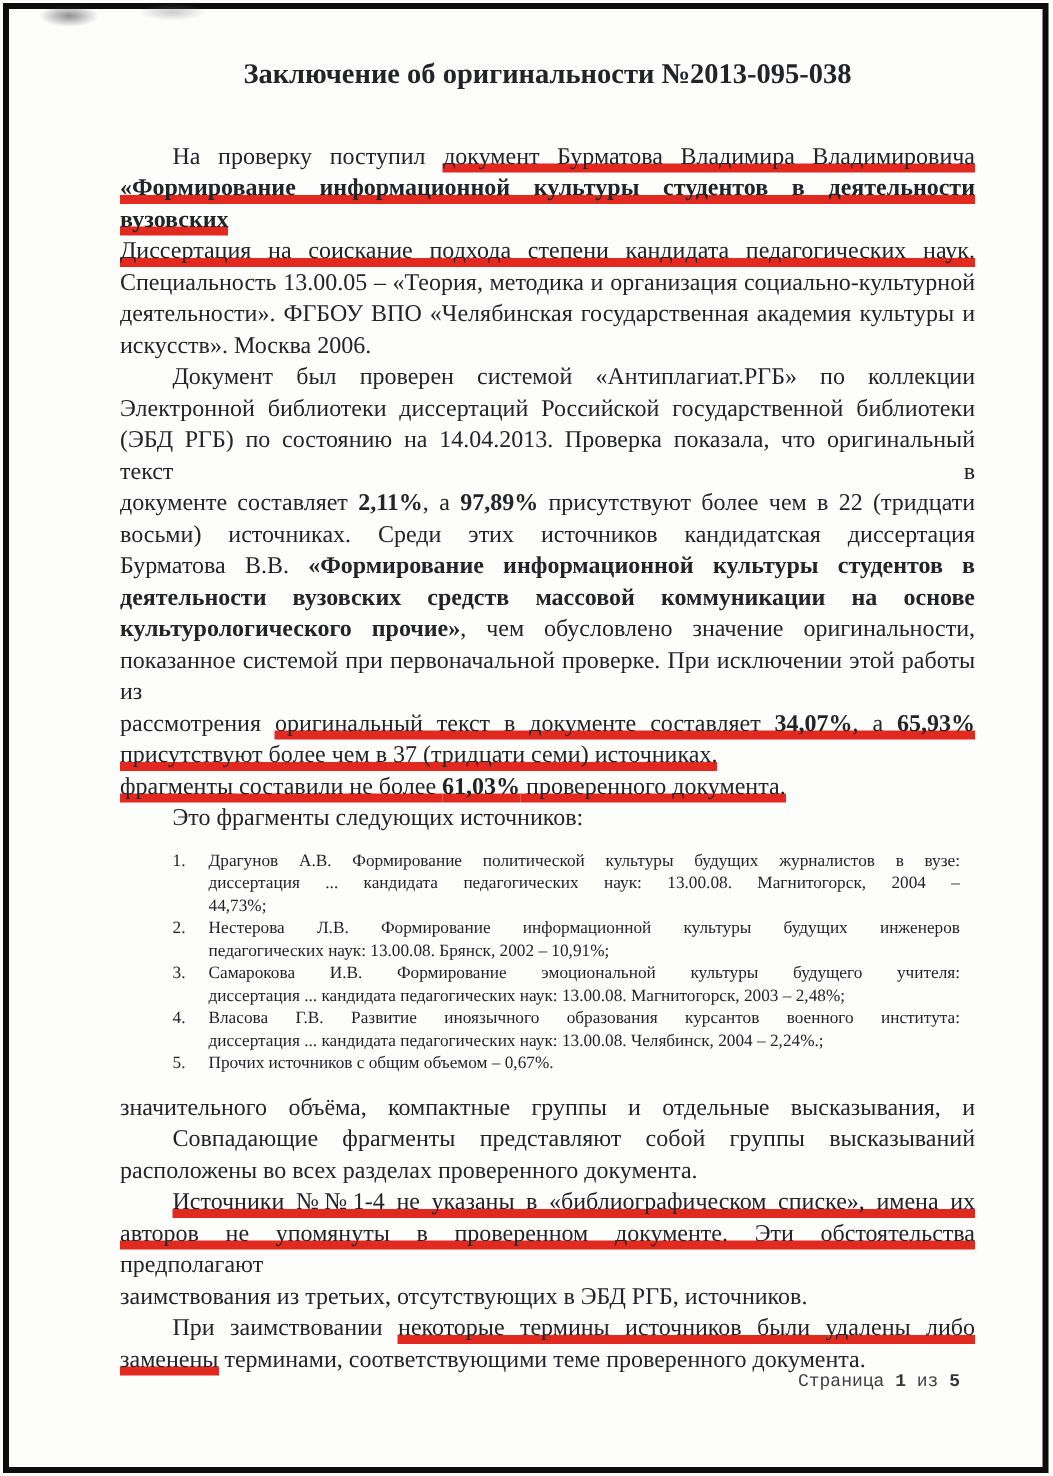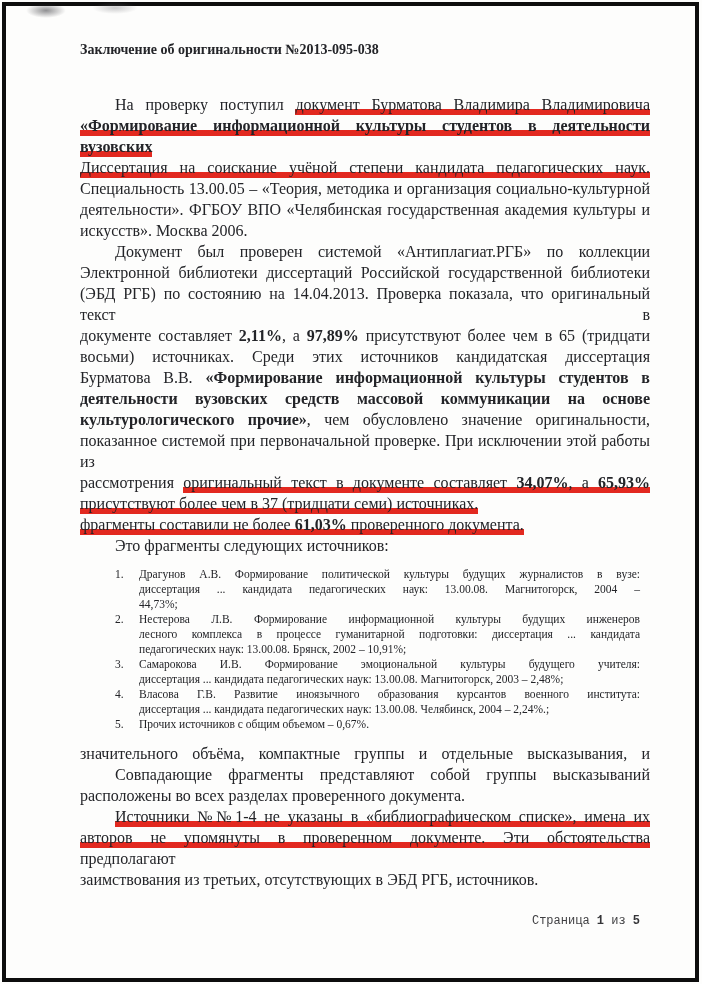--- a/index.html
+++ b/index.html
@@ -4,21 +4,21 @@
 <style>
   html,body{margin:0;padding:0;background:#ffffff;}
   .sheet{position:relative;width:702px;height:984px;background:#fdfdfc;overflow:hidden;
          font-family:"Liberation Serif","DejaVu Serif",serif;color:#232428;}
   .frame{position:absolute;left:2px;top:2px;right:3px;bottom:2px;border:4px solid #0d0d0d;pointer-events:none;}
   .smudge1{position:absolute;left:26px;top:3px;width:40px;height:15px;
            background:radial-gradient(ellipse at center,rgba(55,55,60,.55),rgba(55,55,60,0) 70%);}
   .smudge2{position:absolute;left:92px;top:2px;width:46px;height:12px;
            background:radial-gradient(ellipse at center,rgba(110,110,115,.35),rgba(110,110,115,0) 70%);}
   .content{position:absolute;left:80px;top:40px;width:570px;}
-  .doc-title{font-weight:bold;font-size:14px;line-height:20px;margin:0 0 34px 0;}
+  .doc-title{text-align:center;font-weight:bold;font-size:19px;line-height:20px;margin:0 0 34px 0;}
   .para{font-size:16px;line-height:21px;}
   .line{text-align:justify;text-align-last:justify;}
   .line.last{text-align-last:left;}
   .line.ind{text-indent:35px;}
   .b{font-weight:bold;}
   .ru{background-image:linear-gradient(rgba(224,23,13,.92),rgba(224,23,13,.92));
       background-repeat:no-repeat;background-size:100% 6px;background-position:left 100%;
       padding-bottom:2px;}
   .list{margin:11px 10px 11px 35px;font-size:11.5px;line-height:15px;}
   .list-item{display:flex;}
@@ -35,30 +35,30 @@
   <div class="frame"></div>
   <div class="smudge1"></div>
   <div class="smudge2"></div>
 
   <div class="content">
     <div class="doc-title">Заключение об оригинальности №2013-095-038</div>
     <div>
         <div class="para">
           <div class="line ind"><span class="">На проверку поступил </span><span class="ru">документ Бурматова Владимира Владимировича</span></div>
           <div class="line"><span class="b ru">«Формирование информационной культуры студентов в деятельности вузовских</span></div>
-          <div class="line"><span class="ru">Диссертация на соискание учёной степени кандидата педагогических наук.</span></div>
+          <div class="line"><span class="ru">Диссертация на соискание подхода степени кандидата педагогических наук.</span></div>
           <div class="line"><span class="">Специальность 13.00.05 – «Теория, методика и организация социально-культурной</span></div>
           <div class="line"><span class="">деятельности». ФГБОУ ВПО «Челябинская государственная академия культуры и</span></div>
           <div class="line last"><span class="">искусств». Москва 2006.</span></div>
         </div>
         <div class="para">
           <div class="line ind"><span class="">Документ был проверен системой «Антиплагиат.РГБ» по коллекции</span></div>
           <div class="line"><span class="">Электронной библиотеки диссертаций Российской государственной библиотеки</span></div>
           <div class="line"><span class="">(ЭБД РГБ) по состоянию на 14.04.2013. Проверка показала, что оригинальный текст в</span></div>
-          <div class="line"><span class="">документе составляет </span><span class="b ">2,11%</span><span class="">, а </span><span class="b ">97,89%</span><span class=""> присутствуют более чем в 65 (тридцати</span></div>
+          <div class="line"><span class="">документе составляет </span><span class="b ">2,11%</span><span class="">, а </span><span class="b ">97,89%</span><span class=""> присутствуют более чем в 22 (тридцати</span></div>
           <div class="line"><span class="">восьми) источниках. Среди этих источников кандидатская диссертация</span></div>
           <div class="line"><span class="">Бурматова В.В. </span><span class="b ">«Формирование информационной культуры студентов в</span></div>
           <div class="line"><span class="b ">деятельности вузовских средств массовой коммуникации на основе</span></div>
           <div class="line"><span class="b ">культурологического прочие»</span><span class="">, чем обусловлено значение оригинальности,</span></div>
           <div class="line"><span class="">показанное системой при первоначальной проверке. При исключении этой работы из</span></div>
           <div class="line"><span class="">рассмотрения </span><span class="ru">оригинальный текст в документе составляет </span><span class="b ru">34,07%</span><span class="ru">, а </span><span class="b ru">65,93%</span></div>
           <div class="line last"><span class="ru">присутствуют более чем в 37 (тридцати семи) источниках.</span></div>
         </div>
         <div class="para">
           <div class="line last"><span class="ru">фрагменты составили не более </span><span class="b ru">61,03%</span><span class="ru"> проверенного документа.</span></div>
@@ -72,21 +72,20 @@
             <div class="itx">
               <div class="line"><span class="">Драгунов А.В. Формирование политической культуры будущих журналистов в вузе:</span></div>
               <div class="line"><span class="">диссертация ... кандидата педагогических наук: 13.00.08. Магнитогорск, 2004 –</span></div>
               <div class="line last"><span class="">44,73%;</span></div>
             </div>
           </div>
           <div class="list-item">
             <div class="num">2.</div>
             <div class="itx">
               <div class="line"><span class="">Нестерова Л.В. Формирование информационной культуры будущих инженеров</span></div>
-              <div class="line"><span class="">лесного комплекса в процессе гуманитарной подготовки: диссертация ... кандидата</span></div>
               <div class="line last"><span class="">педагогических наук: 13.00.08. Брянск, 2002 – 10,91%;</span></div>
             </div>
           </div>
           <div class="list-item">
             <div class="num">3.</div>
             <div class="itx">
               <div class="line"><span class="">Самарокова И.В. Формирование эмоциональной культуры будущего учителя:</span></div>
               <div class="line last"><span class="">диссертация ... кандидата педагогических наук: 13.00.08. Магнитогорск, 2003 – 2,48%;</span></div>
             </div>
           </div>
@@ -107,17 +106,21 @@
         <div class="para">
           <div class="line"><span class="">значительного объёма, компактные группы и отдельные высказывания, и</span></div>
           <div class="line ind"><span class="">Совпадающие фрагменты представляют собой группы высказываний</span></div>
           <div class="line last"><span class="">расположены во всех разделах проверенного документа.</span></div>
         </div>
         <div class="para">
           <div class="line ind"><span class="ru">Источники №№1-4 не указаны в «библиографическом списке», имена их</span></div>
           <div class="line"><span class="ru">авторов не упомянуты в проверенном документе. Эти обстоятельства</span><span class=""> предполагают</span></div>
           <div class="line last"><span class="">заимствования из третьих, отсутствующих в ЭБД РГБ, источников.</span></div>
         </div>
+        <div class="para">
+          <div class="line ind"><span class="">При заимствовании </span><span class="ru">некоторые термины источников были удалены либо</span></div>
+          <div class="line last"><span class="ru">заменены</span><span class=""> терминами, соответствующими теме проверенного документа.</span></div>
+        </div>
       </div>
   </div>
 
   <div class="footer"><span>Страница </span><span class="b">1</span><span> из </span><span class="b">5</span></div>
 </div>
 
 </body></html>

